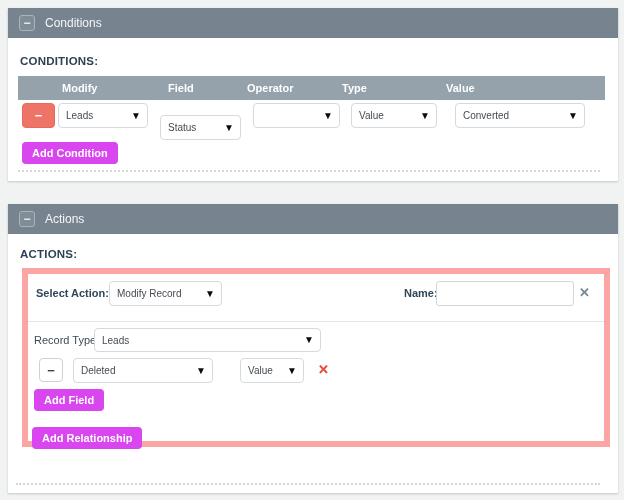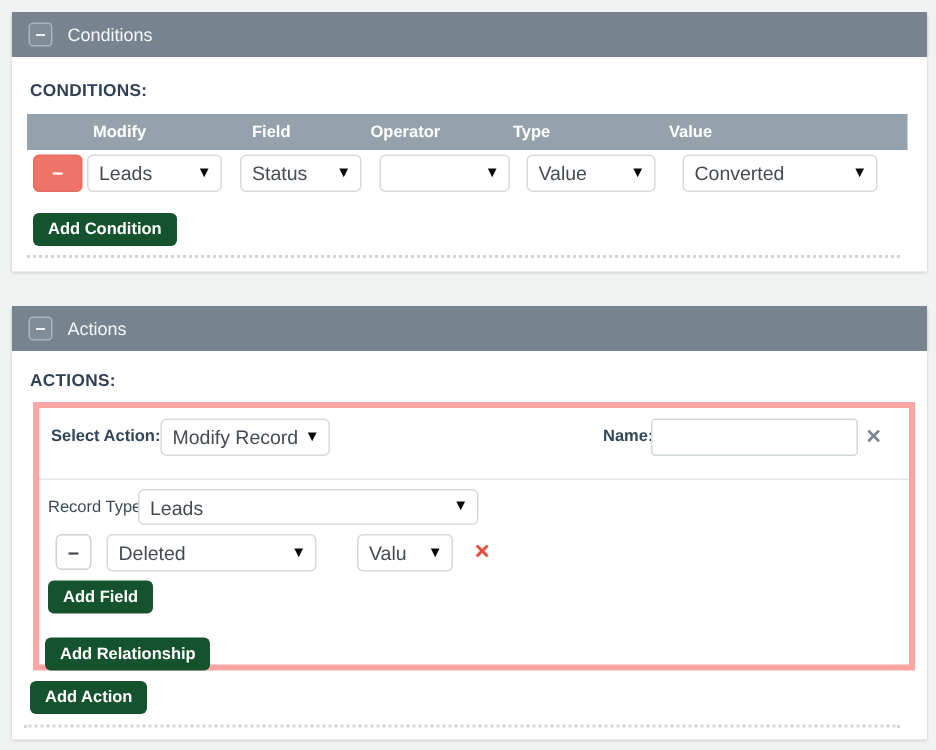--- a/index.html
+++ b/index.html
@@ -45,52 +45,52 @@
 
   
   .sel {
     position:absolute; background:#fff; border:1px solid #d4dade; border-radius:4px;
     height:25px;
   }
   .sel select {
     -webkit-appearance:none; -moz-appearance:none; appearance:none;
     width:100%; height:100%; border:none; background:transparent;
     font-family:"Liberation Sans", sans-serif;
-    font-size:13px; color:#454b52; padding:0 20px 0 7px;
+    font-size:10px; color:#454b52; padding:0 20px 0 7px;
     overflow:hidden;
   }
   .sel-narrow select { padding-right:30px; }
   .sel .arr {
     position:absolute; right:6px; top:50%; transform:translateY(-50%);
     font-size:10px; color:#0a0a0a; pointer-events:none; line-height:1;
   }
 
   .gray-btn {
-    background:#14532d; border:none; border-radius:4px; color:#ffffff;
+    background:#d946ef; border:none; border-radius:4px; color:#ffffff;
     font-weight:bold; font-size:11px; padding:0 10px; height:22px;
     cursor:pointer; font-family:"Liberation Sans", sans-serif;
   }
   .remove-btn {
     background:#ee7468; border:1px solid #ea695d; border-radius:4px;
     color:#ffffff; font-weight:bold; font-size:13px; line-height:1;
     cursor:pointer; font-family:"Liberation Sans", sans-serif;
   }
   .minus-btn {
     background:#ffffff; border:1px solid #ccd2d6; border-radius:4px;
     color:#3c4248; font-weight:bold; font-size:13px; line-height:1;
     cursor:pointer; font-family:"Liberation Sans", sans-serif;
   }
   .dotted { border-top:2px dotted #d6d6d6; height:0; }
 
   .field-label { font-size:11px; color:#32465a; font-weight:bold; }
   .plain-label { font-size:11px; color:#3c4a57; }
   .req { color:#e74c3c; font-size:10px; vertical-align:top; }
 
   .action-box {
-    position:absolute; border:4px solid #fca5a5; background:#fff;
+    position:absolute; border:6px solid #fca5a5; background:#fff;
   }
   .box-divider { position:absolute; left:0; width:100%; border-top:1px solid #e3e6e8; height:0; }
   .text-input {
     border:1px solid #d1d8dc; border-radius:3px; height:25px;
     font-family:"Liberation Sans", sans-serif; font-size:11px; padding:0 6px; color:#333;
   }
   .x-gray { color:#7b8890; font-weight:bold; font-size:13px; cursor:pointer; line-height:1; }
   .x-red  { color:#e74c3c; font-weight:bold; font-size:13px; cursor:pointer; line-height:1;
             text-shadow:0 0 1px rgba(231,76,60,.4); }
 </style>
@@ -114,21 +114,21 @@
   </div>
 
   <div class="abs" style="left:0; top:65px; width:610px; height:25px;">
     <button class="abs remove-btn" style="left:14px; top:0; width:33px; height:25px;">−</button>
 
     <span class="sel" style="left:50px; top:0; width:90px;">
       <select><option>Leads</option></select>
       <span class="arr">▼</span>
     </span>
 
-    <span class="sel" style="left:152px; top:0; width:81px;">
+    <span class="sel" style="left:152px; top:12px; width:81px;">
       <select><option>Status</option></select>
       <span class="arr">▼</span>
     </span>
 
     <span class="sel" style="left:245px; top:0; width:87px;">
       <span class="arr">▼</span>
     </span>
 
     <span class="sel" style="left:343px; top:0; width:86px;">
       <select><option>Value</option></select>
@@ -187,16 +187,15 @@
       <select><option>Value</option></select>
       <span class="arr">▼</span>
     </span>
 
     <span class="abs x-red" style="left:290px; top:89px;">✕</span>
 
     <button class="abs gray-btn" style="left:6px; top:115px;text-align:right;">Add Field</button>
     <button class="abs gray-btn" style="left:4px; top:153px;">Add Relationship</button>
   </div>
 
-  <button class="abs gray-btn" style="left:12px; top:220px;">Add Action</button>
 
   <div class="abs dotted" style="left:8px; right:18px; top:249px;"></div>
 </div>
 
 </body></html>

